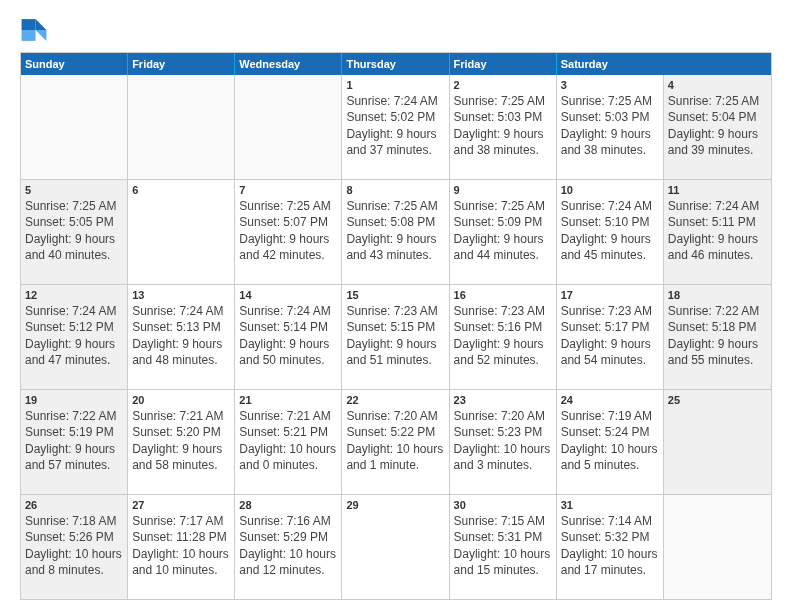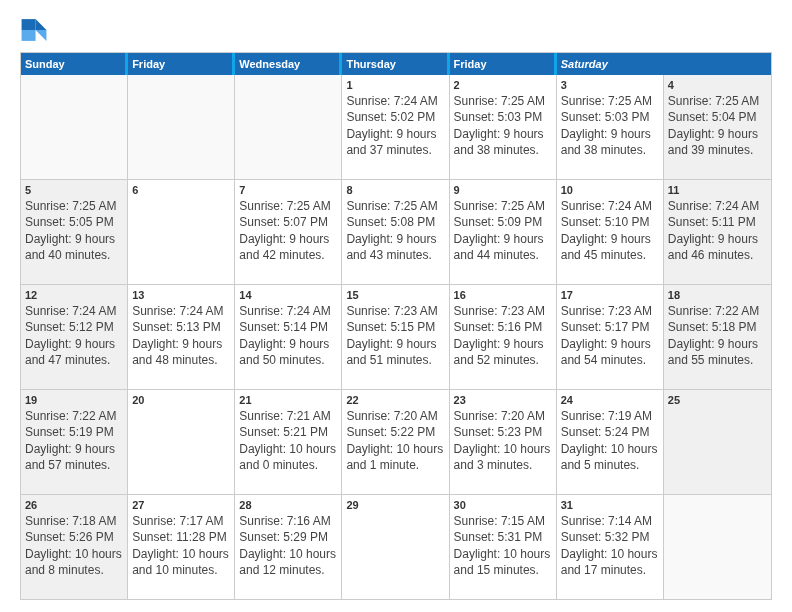--- a/index.html
+++ b/index.html
@@ -70,23 +70,23 @@
       display: grid;
       grid-template-columns: repeat(7, 1fr);
       background: #1a6bb5;
     }
     .cal-header-cell {
       color: #fff;
       font-size: 11px;
       font-weight: bold;
       padding: 5px 4px;
       text-align: left;
-      border-right: 3px solid #0ea5e9;
-    }
-    .cal-header-cell:last-child { border-right: none; font-style: italic; }
+      border-right: 1px solid #0ea5e9;
+    }
+    .cal-header-cell:last-child { border-right: none; }
     .cal-body {
       flex: 1;
       display: flex;
       flex-direction: column;
     }
     .cal-row {
       display: grid;
       grid-template-columns: repeat(7, 1fr);
       flex: 1;
       border-top: 1px solid #ccc;
@@ -284,20 +284,24 @@
         <div class="cal-row">
           <div class="cal-cell shaded">
             <span class="day-number">19</span>
             <div class="cell-text">Sunrise: 7:22 AM
 Sunset: 5:19 PM
 Daylight: 9 hours
 and 57 minutes.</div>
           </div>
           <div class="cal-cell">
             <span class="day-number">20</span>
+            <div class="cell-text">Sunrise: 7:21 AM
+Sunset: 5:20 PM
+Daylight: 9 hours
+and 58 minutes.</div>
           </div>
           <div class="cal-cell">
             <span class="day-number">21</span>
             <div class="cell-text">Sunrise: 7:21 AM
 Sunset: 5:21 PM
 Daylight: 10 hours
 and 0 minutes.</div>
           </div>
           <div class="cal-cell">
             <span class="day-number">22</span>

